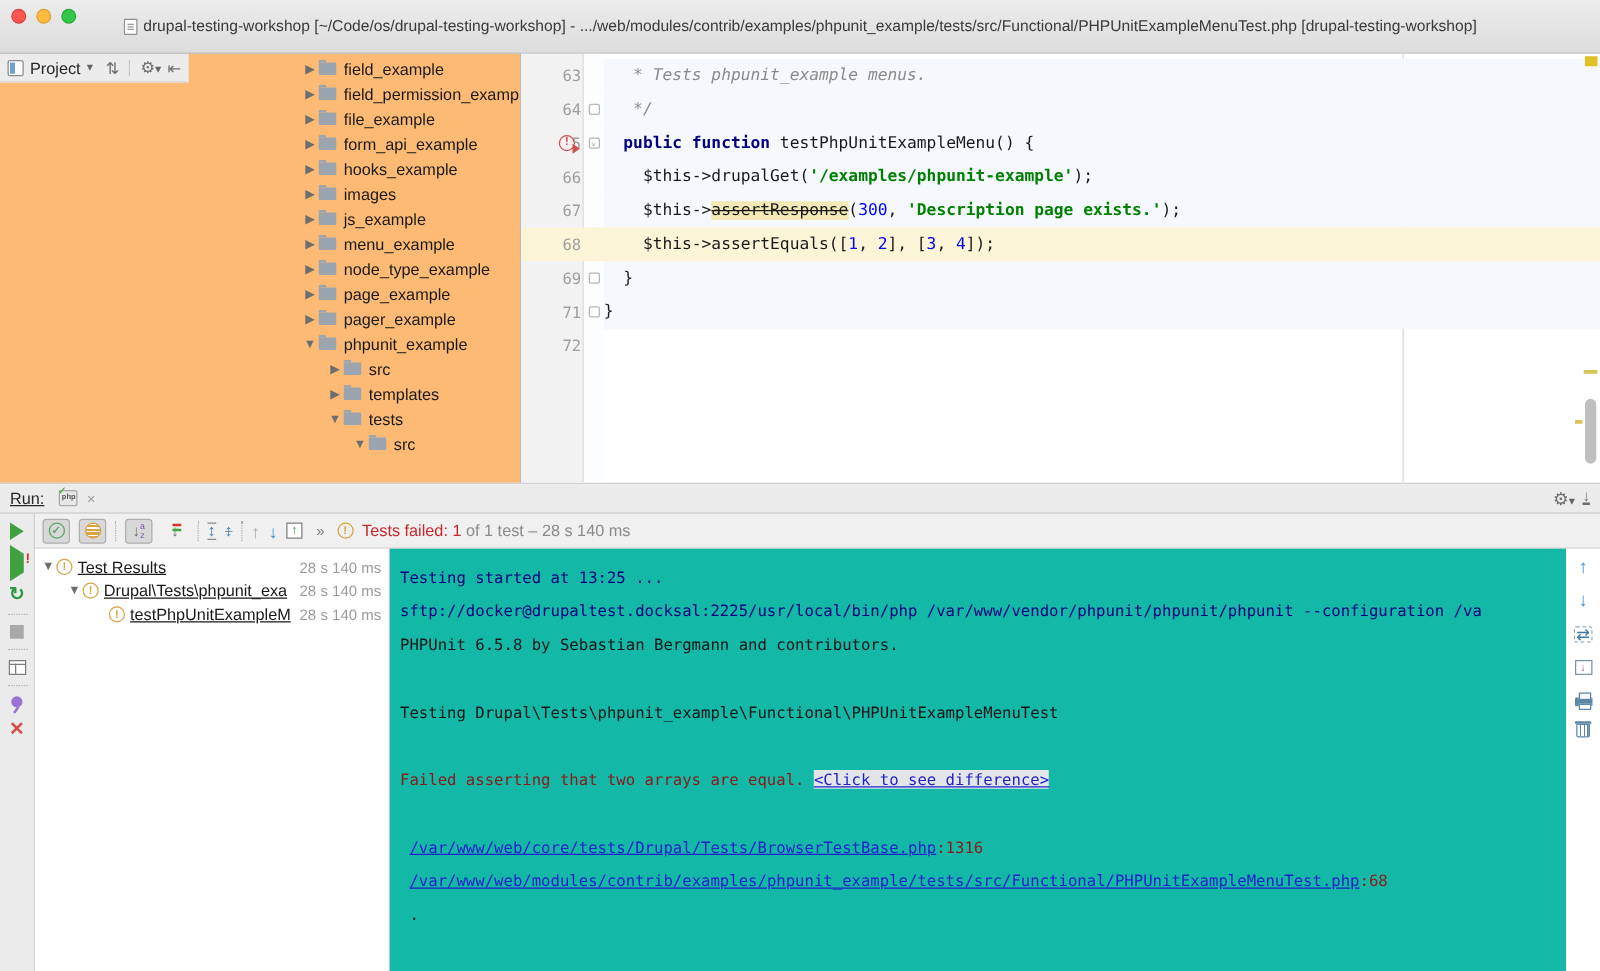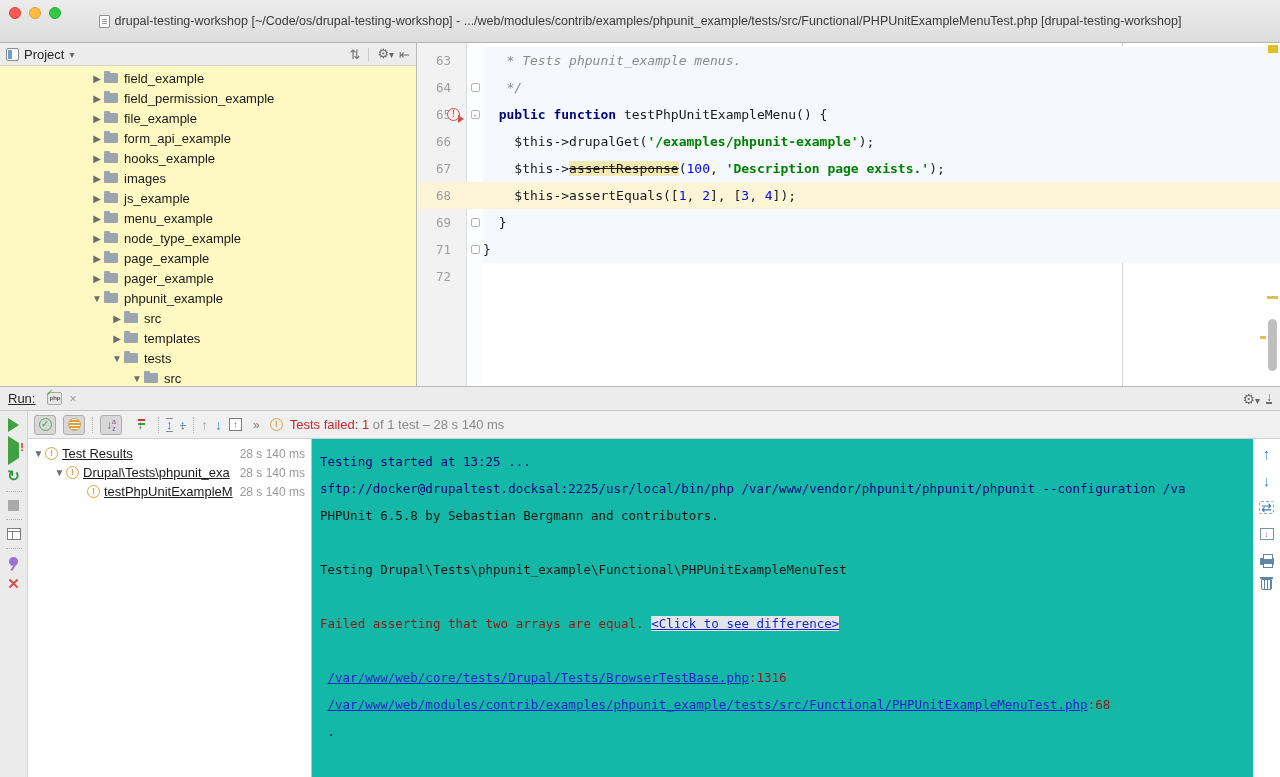--- a/index.html
+++ b/index.html
@@ -16,21 +16,21 @@
   .light.green { background:#33c748; border:1px solid #27aa35; }
   .title-wrap { display:flex; align-items:center; gap:5px; max-width:1150px; overflow:hidden; }
   .doc-icon { width:11px; height:13px; background:#fdfdfd; border:1px solid #8f8f8f; border-radius:1px; position:relative; flex:0 0 auto; }
   .doc-icon::after { content:""; position:absolute; left:2px; top:3px; width:5px; height:1px; background:#9a9a9a; box-shadow:0 2px 0 #9a9a9a, 0 4px 0 #9a9a9a; }
   .title-text { font-size:12.5px; color:#3a3a3a; white-space:nowrap; overflow:hidden; }
 
   
   .main-row { display:flex; height:343px; }
 
   
-  .project { width:417px; border-right:1px solid #b9b9b9; display:flex; flex-direction:column; background:#fef9c3; }
+  .project { width:417px; border-right:1px solid #b9b9b9; display:flex; flex-direction:row; background:#fdba74; }
   .proj-header { height:23px; background:#ececec; border-bottom:1px solid #d5d5d5; display:flex; align-items:center; padding:0 6px; gap:5px; flex:0 0 auto; }
   .proj-tool-icon { width:13px; height:13px; border:1px solid #8b8b8b; border-radius:2px; background:#fdfdfd; position:relative; }
   .proj-tool-icon::after { content:""; position:absolute; left:1px; top:1px; width:4px; height:9px; background:#6f9fd2; }
   .proj-title { color:#262626; }
   .caret { color:#666; font-size:10px; }
   .proj-header .spacer { flex:1; }
   .hdr-ic { color:#6e6e6e; font-size:13px; line-height:13px; cursor:default; }
   .hdr-sep { width:1px; height:13px; background:#c9c9c9; margin:0 3px; }
   .tree { flex:1; overflow:hidden; padding-top:2px; }
   .tree-row { height:20px; display:flex; align-items:center; white-space:nowrap; }
@@ -38,21 +38,21 @@
   .folder { width:14px; height:10px; background:#9aa5af; border-radius:1px; position:relative; margin-right:6px; flex:0 0 auto; }
   .folder::before { content:""; position:absolute; top:-2px; left:0; width:6px; height:2px; background:#9aa5af; border-radius:1px 1px 0 0; }
 
   
   .editor { flex:1; position:relative; background:#fff; overflow:hidden; }
   .gutter-col { position:absolute; left:0; top:0; bottom:0; width:50px; background:#f2f2f2; border-right:1px solid #dcdcdc; }
   .fold-col { position:absolute; left:51px; top:0; bottom:0; width:15px; background:#fbfdff; }
   .margin-line { position:absolute; left:705px; top:0; bottom:0; width:1px; background:#d8d8d8; }
   .elines { position:absolute; left:0; top:4px; right:0; font-family:"DejaVu Sans Mono","Liberation Mono",monospace; font-size:13px; }
   .erow { height:27px; display:flex; align-items:center; position:relative; }
-  .erow .gnum { width:50px; padding-right:16px; text-align:right; color:#9e9e9e; font-size:12.5px; flex:0 0 auto; position:relative; }
+  .erow .gnum { width:50px; padding-right:2px; text-align:right; color:#9e9e9e; font-size:12.5px; flex:0 0 auto; position:relative; }
   .erow .gfold { width:16px; flex:0 0 auto; display:flex; align-items:center; justify-content:center; }
   .erow .code { flex:1; align-self:stretch; display:flex; align-items:center; white-space:pre; }
   .erow.bg-blue .code { background:#f5f9fd; }
   .erow.bg-cur  { background:#fbf4d7; }
   .erow.bg-cur .code { background:#fbf4d7; }
   .fold-box { width:9px; height:9px; border:1px solid #b5b5b5; border-radius:2px; background:#fff; color:#8a8a8a; font-size:7px; line-height:7px; text-align:center; }
   .gut-fail { position:absolute; left:30px; top:50%; margin-top:-7px; width:13px; height:13px; border:1.5px solid #c75450; border-radius:50%; color:#c75450; font-weight:bold; font-size:9px; line-height:10px; text-align:center; background:#fdf0ef; }
   .gut-fail::after { content:""; position:absolute; right:-5px; bottom:-3px; border-left:6px solid #c75450; border-top:4px solid transparent; border-bottom:4px solid transparent; }
   .tok-kw { color:#000080; font-weight:bold; }
   .tok-str { color:#008000; font-weight:bold; }
@@ -275,21 +275,21 @@
           <span class="code"><span class="tok-pl">  </span><span class="tok-kw">public function</span><span class="tok-pl"> testPhpUnitExampleMenu() {</span></span>
         </div>
         <div class="erow bg-blue">
           <span class="gnum">66</span>
           <span class="gfold"></span>
           <span class="code"><span class="tok-pl">    $this-&gt;drupalGet(</span><span class="tok-str">'/examples/phpunit-example'</span><span class="tok-pl">);</span></span>
         </div>
         <div class="erow bg-blue">
           <span class="gnum">67</span>
           <span class="gfold"></span>
-          <span class="code"><span class="tok-pl">    $this-&gt;</span><span class="tok-dep">assertResponse</span><span class="tok-pl">(</span><span class="tok-num">100</span><span class="tok-pl">, </span><span class="tok-str">'Description page exists.'</span><span class="tok-pl">);</span></span>
+          <span class="code"><span class="tok-pl">    $this-&gt;</span><span class="tok-dep">assertResponse</span><span class="tok-pl">(</span><span class="tok-num">300</span><span class="tok-pl">, </span><span class="tok-str">'Description page exists.'</span><span class="tok-pl">);</span></span>
         </div>
         <div class="erow bg-cur">
           <span class="gnum">68</span>
           <span class="gfold"></span>
           <span class="code"><span class="tok-pl">    $this-&gt;assertEquals([</span><span class="tok-num">1</span><span class="tok-pl">, </span><span class="tok-num">2</span><span class="tok-pl">], [</span><span class="tok-num">3</span><span class="tok-pl">, </span><span class="tok-num">4</span><span class="tok-pl">]);</span></span>
         </div>
         <div class="erow bg-blue">
           <span class="gnum">69</span>
           <span class="gfold">
             <span class="fold-box"></span>

